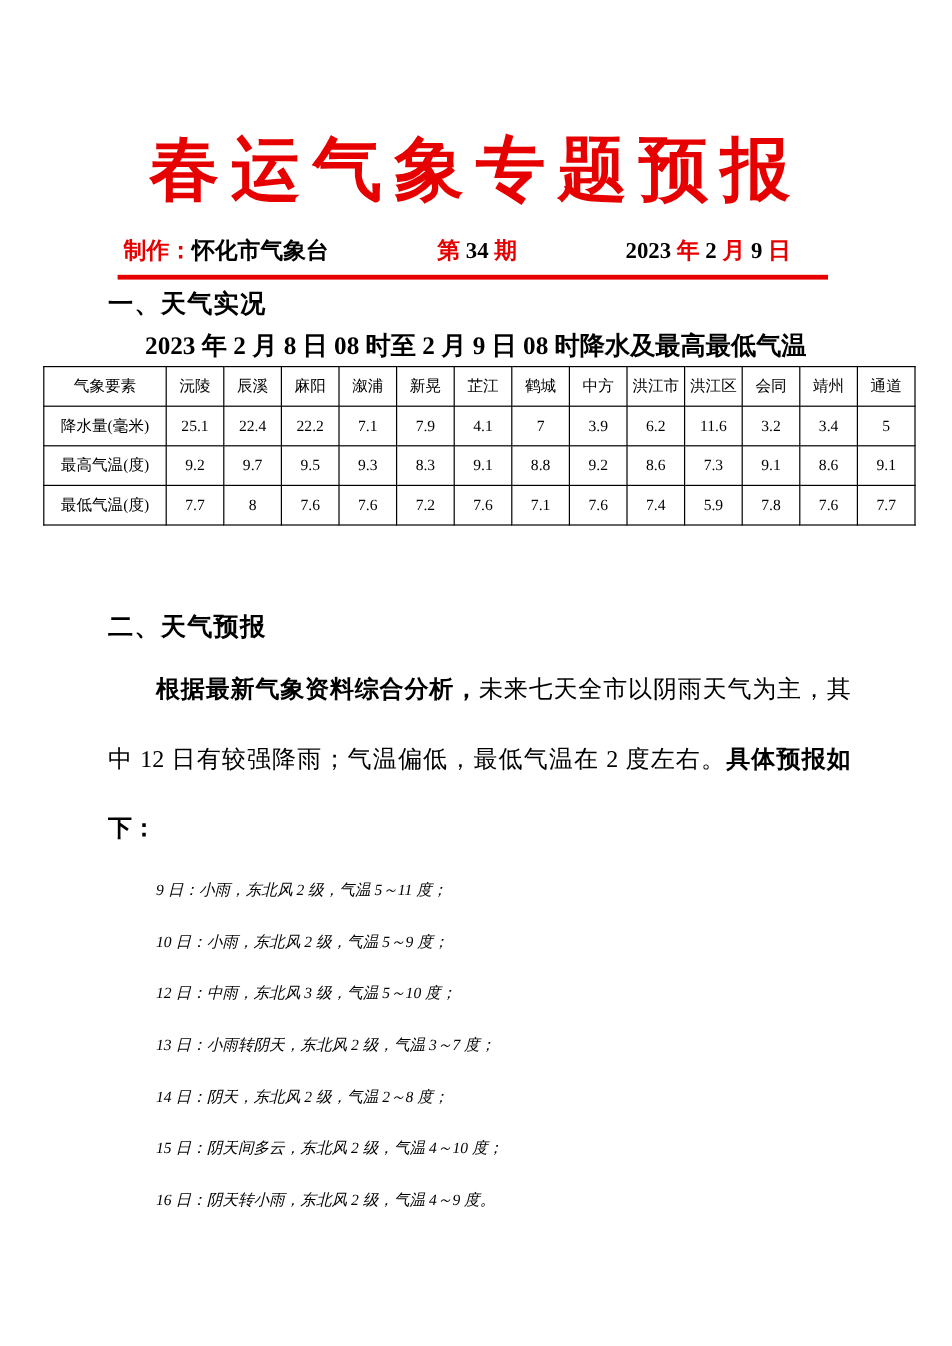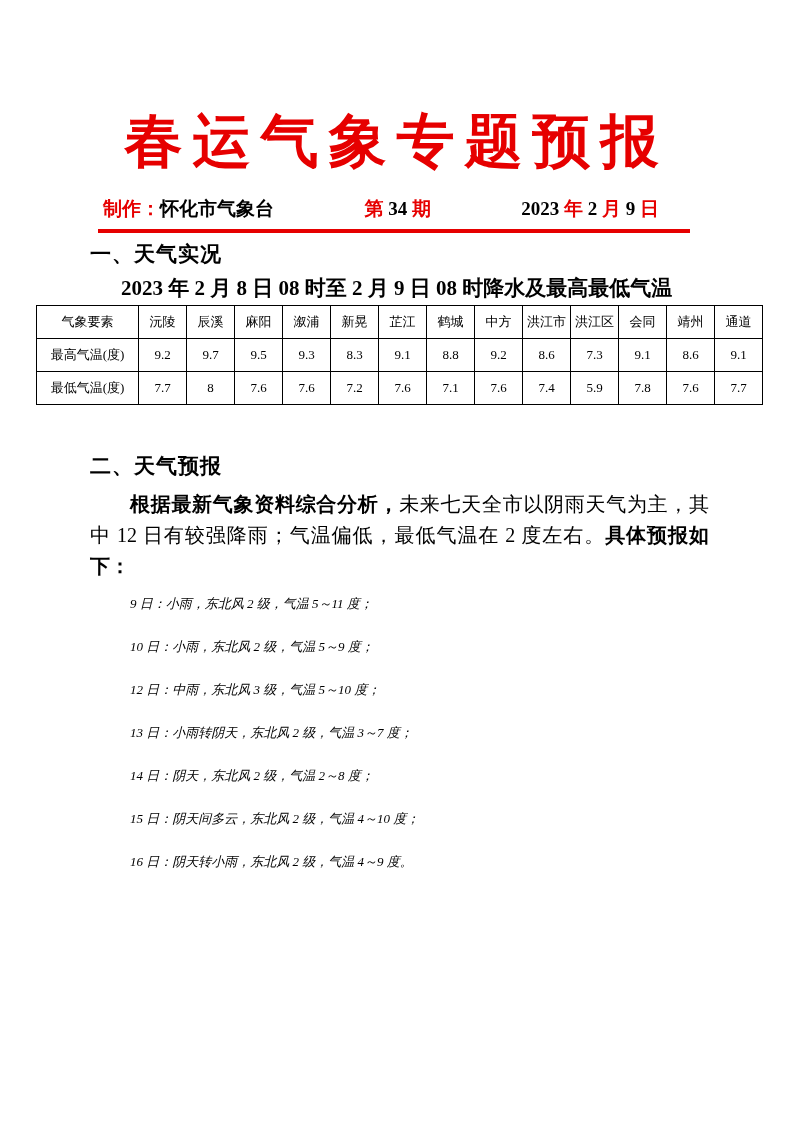--- a/index.html
+++ b/index.html
@@ -17,34 +17,34 @@
     margin:4px 100px 0 103px;font-size:19px;font-weight:bold;white-space:nowrap;
   }
   .meta-right{margin-right:34px;}
   .r{color:var(--accent);}
   .b{font-weight:bold;}
   .red-rule{height:4px;background:var(--accent);margin:7px 103px 0 98px;}
   .sec-heading{
     margin:6px 0 0 90px;font-size:21px;font-weight:bold;line-height:30px;
     font-family:"Liberation Sans","DejaVu Sans",sans-serif;letter-spacing:1px;
   }
-  .sec-heading.second{margin-top:46px;}
+  .sec-heading.second{margin-top:70px;}
   .table-title{
     margin-top:7px;text-align:center;font-size:21px;font-weight:bold;line-height:24px;
   }
   table.wx{
     border-collapse:collapse;margin:5px 0 0 36px;width:727px;table-layout:fixed;padding-left:20px;
   }
   table.wx th,table.wx td{
     border:1px solid #000;height:32px;padding:0 1px;text-align:center;
     font-size:13px;font-weight:normal;overflow:hidden;
   }
   table.wx .labelcol{width:102px;}
   .intro{
-    margin:8px 84px 0 90px;font-size:20px;line-height:31px;
+    margin:8px 84px 0 90px;font-size:20px;line-height:58px;
     text-align:justify;text-indent:40px;
   }
   .forecast-list{margin:0 60px 0 130px;font-size:13px;font-style:italic;}
   .forecast-item{line-height:43px;white-space:nowrap;}
 </style>
 </head>
 <body>
 
 <div class="page" style="--accent: #e60000;">
 
@@ -78,20 +78,36 @@
           <th>鹤城</th>
           <th>中方</th>
           <th>洪江市</th>
           <th>洪江区</th>
           <th>会同</th>
           <th>靖州</th>
           <th>通道</th>
         </tr>
       </thead>
     <tbody id="tbody">
+        <tr>
+          <td>降水量(毫米)</td>
+          <td>25.1</td>
+          <td>22.4</td>
+          <td>22.2</td>
+          <td>7.1</td>
+          <td>7.9</td>
+          <td>4.1</td>
+          <td>7</td>
+          <td>3.9</td>
+          <td>6.2</td>
+          <td>11.6</td>
+          <td>3.2</td>
+          <td>3.4</td>
+          <td>5</td>
+        </tr>
         <tr>
           <td>最高气温(度)</td>
           <td>9.2</td>
           <td>9.7</td>
           <td>9.5</td>
           <td>9.3</td>
           <td>8.3</td>
           <td>9.1</td>
           <td>8.8</td>
           <td>9.2</td>

